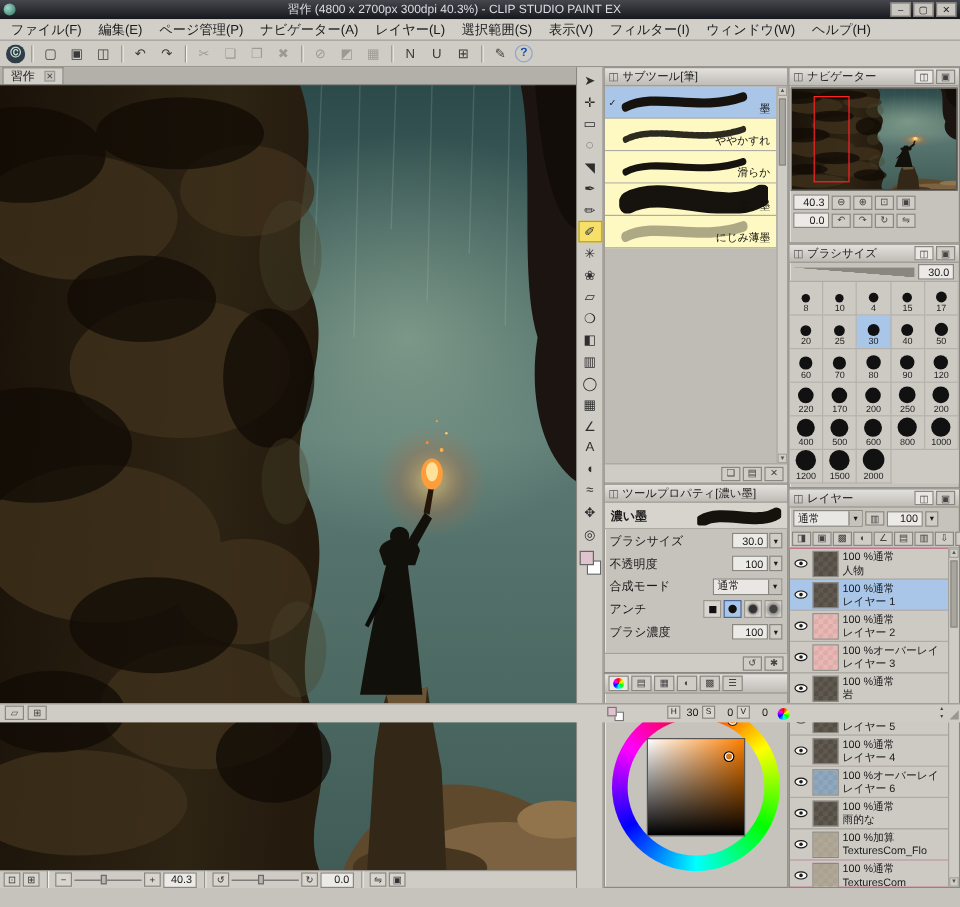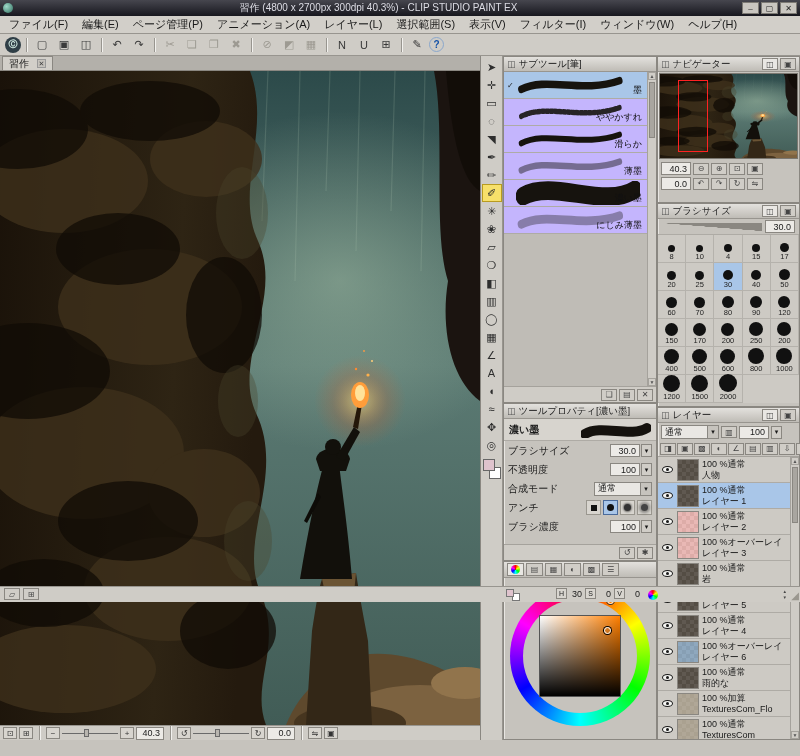--- a/index.html
+++ b/index.html
@@ -60,21 +60,21 @@
 
   
   .vscroll { position:absolute; top:15px; right:0; bottom:0; width:9px; background:#cfccc6; border-left:1px solid #a5a29c; display:flex; flex-direction:column; }
   .sarrow { height:8px; font-size:5px; display:flex; align-items:center; justify-content:center; color:#555; background:#d0cdc7; border:1px solid #a5a29c; flex:none; }
   .vtrack { flex:1; position:relative; }
   .vthumb { position:absolute; left:1px; right:1px; top:2px; height:56px; background:#a9a6a0; border:1px solid #8a8781; }
 
   
   .subtool-panel { left:503px; top:56px; width:154px; height:347px; }
   .subtool-list { position:absolute; left:0; top:15px; right:9px; bottom:16px; background:#bfbcb6; overflow:hidden; }
-  .st-item { height:27px; border-bottom:1px solid #aeaba5; background:#c4b5fd; position:relative; display:flex; align-items:center; padding-left:3px; }
+  .st-item { height:27px; border-bottom:1px solid #aeaba5; background:#fef9c3; position:relative; display:flex; align-items:center; padding-left:3px; }
   .st-item.sel { background:#a9c6e8; }
   .st-check { width:9px; font-size:8px; color:#222; flex:none; }
   .st-stroke { flex:none; }
   .st-stroke svg { display:block; }
   .st-label { position:absolute; right:5px; bottom:1px; font-size:9px; color:#111; }
   .pfoot { position:absolute; left:0; right:0; bottom:0; height:16px; background:#cfccc6; border-top:1px solid #a5a29c; display:flex; align-items:center; justify-content:flex-end; gap:2px; padding:0 3px; }
   .subtool-panel .vscroll { bottom:16px; }
 
   
   .toolprop-panel { left:503px; top:403px; width:154px; height:158px; }
@@ -257,21 +257,21 @@
     <span class="title-text">習作 (4800 x 2700px 300dpi 40.3%) - CLIP STUDIO PAINT EX</span>
     <span class="win-btn">–</span>
     <span class="win-btn">▢</span>
     <span class="win-btn">✕</span>
   </div>
 
   <div class="menubar" id="menu-items">
       <div class="menu-item">ファイル(F)</div>
       <div class="menu-item">編集(E)</div>
       <div class="menu-item">ページ管理(P)</div>
-      <div class="menu-item">アニメーション(A)</div>
+      <div class="menu-item">ナビゲーター(A)</div>
       <div class="menu-item">レイヤー(L)</div>
       <div class="menu-item">選択範囲(S)</div>
       <div class="menu-item">表示(V)</div>
       <div class="menu-item">フィルター(I)</div>
       <div class="menu-item">ウィンドウ(W)</div>
       <div class="menu-item">ヘルプ(H)</div>
     </div>
   <div class="toolbar" id="toolbar-items">
       <div class="tbtn logo">Ⓒ</div>
       <span class="tsep"></span>
@@ -395,29 +395,20 @@
             <svg width="124" height="24" viewBox="0 0 146 22" preserveAspectRatio="none">
               <path d="M6,15 C36,3 78,19 122,7" fill="none" stroke="#16130e" stroke-width="5.5" stroke-linecap="round" opacity="1"></path>
             </svg>
           </span>
           <span class="st-label">滑らか</span>
         </div>
         <div class="st-item">
           <span class="st-check"></span>
           <span class="st-stroke">
             <svg width="124" height="24" viewBox="0 0 146 22" preserveAspectRatio="none">
-              <path d="M6,15 C36,3 78,19 122,7" fill="none" stroke="#16130e" stroke-width="6" stroke-linecap="round" opacity="0.45"></path>
-            </svg>
-          </span>
-          <span class="st-label">薄墨</span>
-        </div>
-        <div class="st-item">
-          <span class="st-check"></span>
-          <span class="st-stroke">
-            <svg width="124" height="24" viewBox="0 0 146 22" preserveAspectRatio="none">
               <path d="M8,14 C44,-2 104,26 140,8" fill="none" stroke="#16130e" stroke-width="17" stroke-linecap="round" opacity="1"></path>
             </svg>
           </span>
           <span class="st-label">濃い墨</span>
         </div>
         <div class="st-item">
           <span class="st-check"></span>
           <span class="st-stroke">
             <svg width="124" height="24" viewBox="0 0 146 22" preserveAspectRatio="none">
               <path d="M6,15 C36,3 78,19 122,7" fill="none" stroke="#16130e" stroke-width="8" stroke-linecap="round" opacity="0.35"></path>
@@ -635,21 +626,21 @@
         <div class="bcell">
           <span class="bdot" style="width:12px;height:12px"></span>
           <span class="bnum">90</span>
         </div>
         <div class="bcell">
           <span class="bdot" style="width:12px;height:12px"></span>
           <span class="bnum">120</span>
         </div>
         <div class="bcell">
           <span class="bdot" style="width:13px;height:13px"></span>
-          <span class="bnum">150</span>
+          <span class="bnum">220</span>
         </div>
         <div class="bcell">
           <span class="bdot" style="width:13px;height:13px"></span>
           <span class="bnum">170</span>
         </div>
         <div class="bcell">
           <span class="bdot" style="width:13px;height:13px"></span>
           <span class="bnum">200</span>
         </div>
         <div class="bcell">

